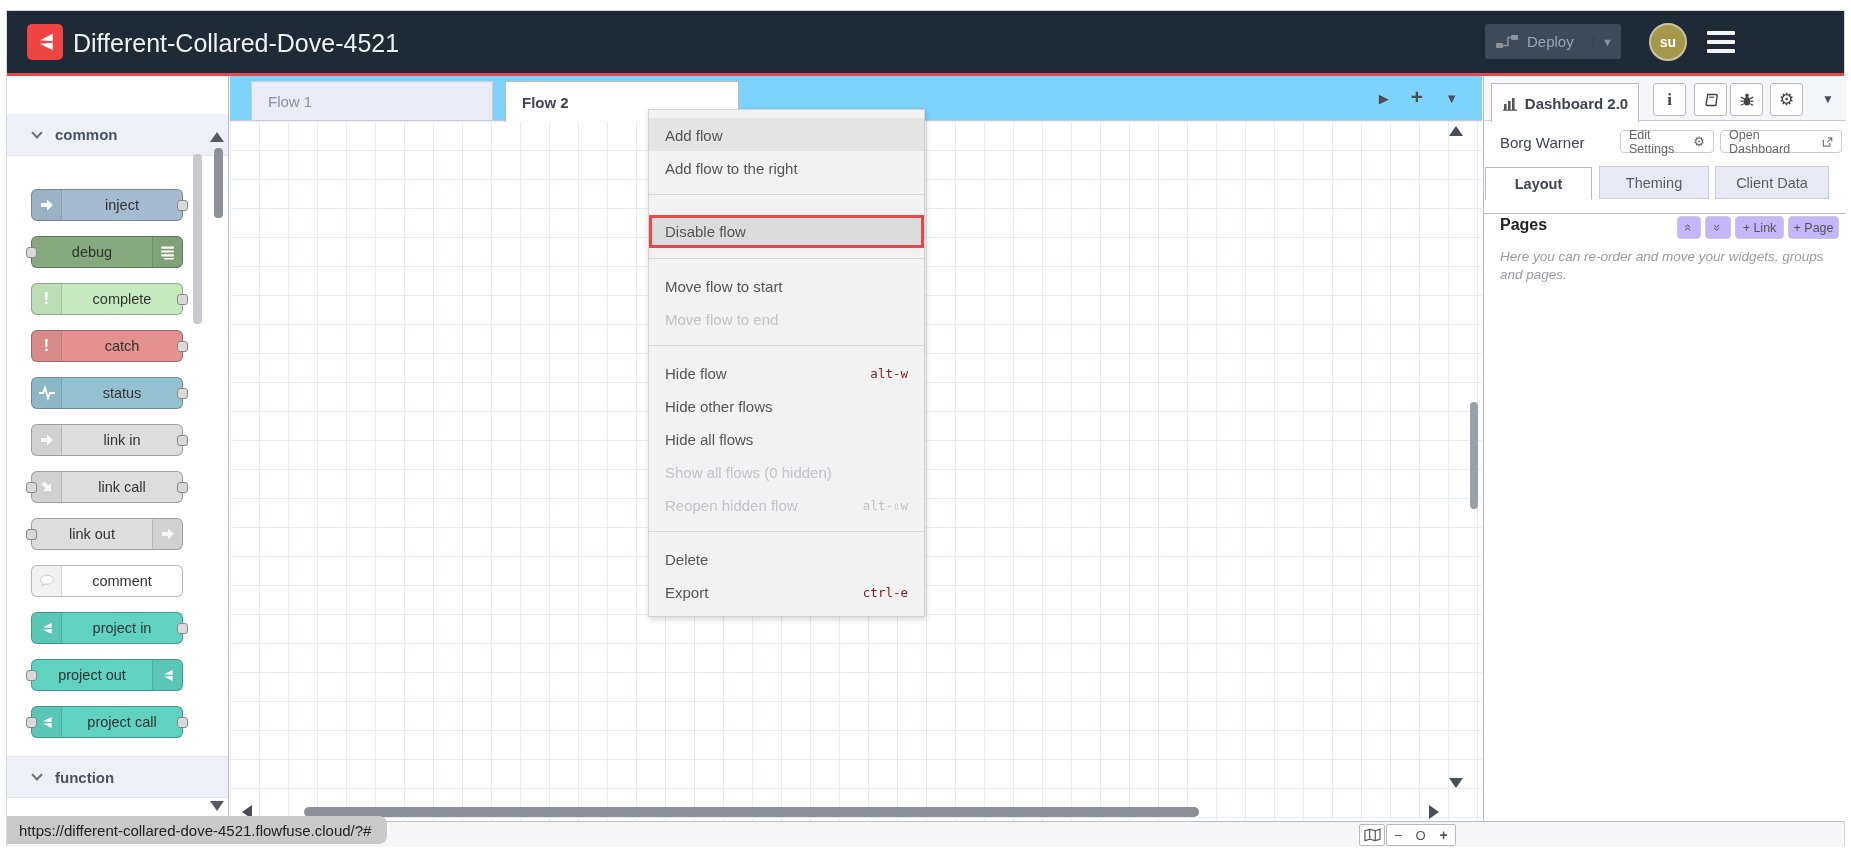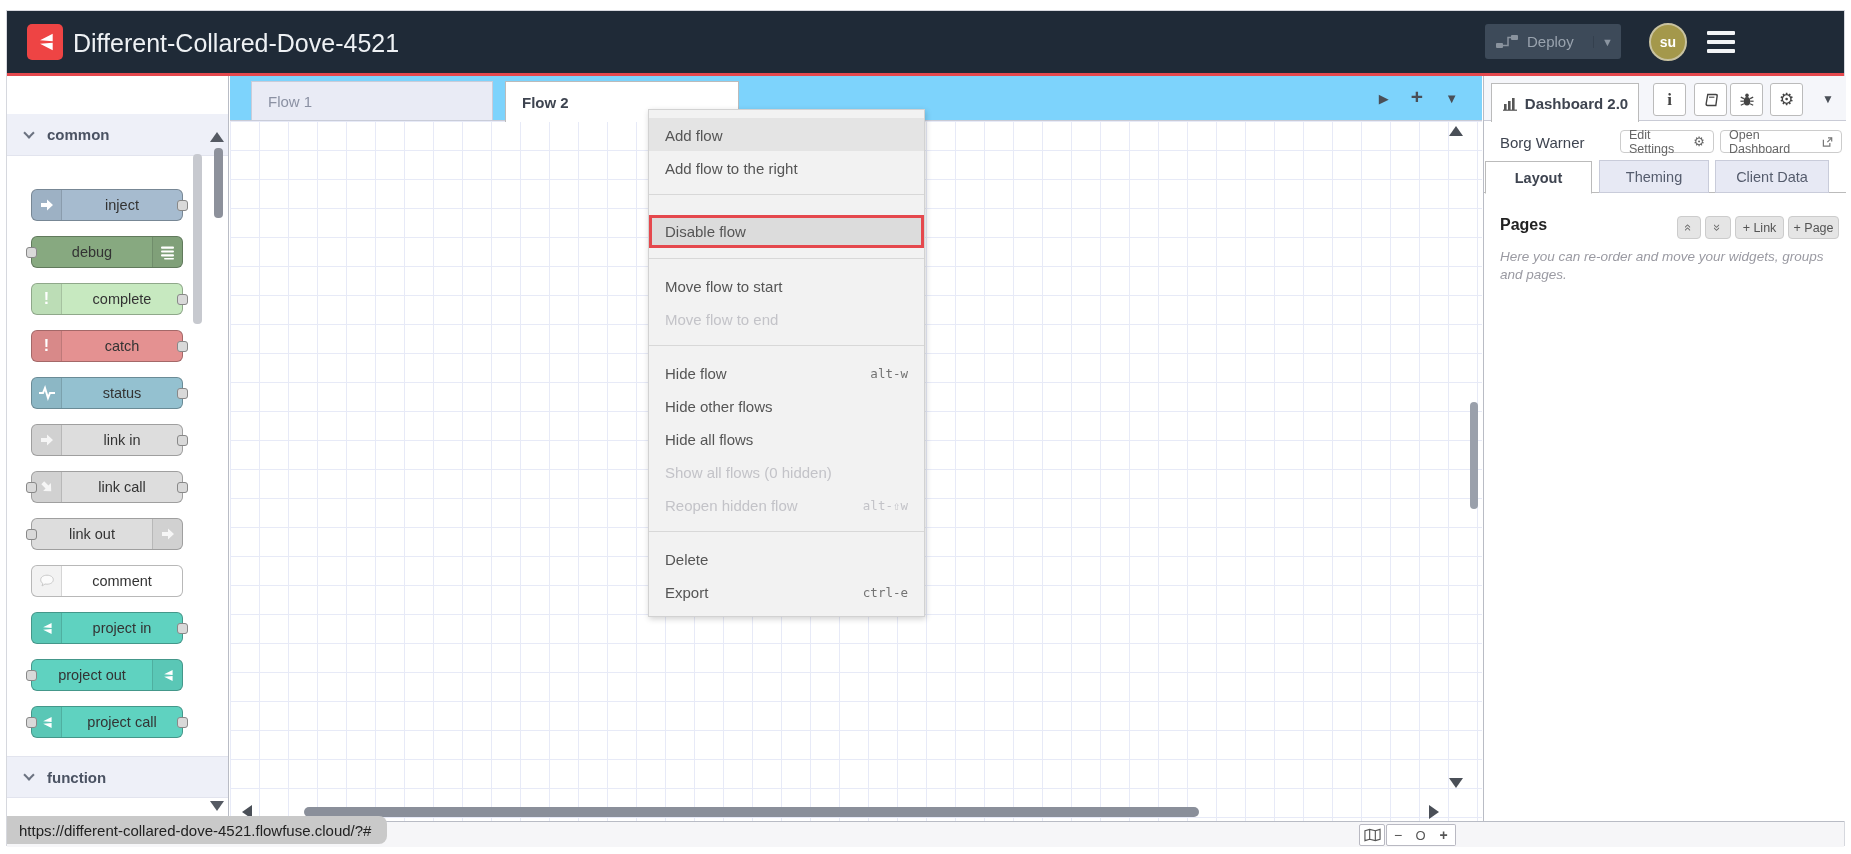--- a/index.html
+++ b/index.html
@@ -22,21 +22,21 @@
   .main { position:absolute; left:0; top:65px; width:100%; height:745px; }
   .palette { position:absolute; left:0; top:0; width:222px; height:100%; background:#fff; border-right:1px solid #b9bcc5; }
   .canvas-col { position:absolute; left:223px; top:0; width:1252px; height:100%; overflow:hidden; }
   .sidebar { position:absolute; left:1476px; top:0; width:363px; height:100%; border-left:1px solid #b9bcc5; background:#fff; }
 
   
   .search-row { position:absolute; left:0; top:0; width:100%; height:45px; border-bottom:1px solid #dcdce2; display:flex; align-items:center; padding:0 10px; }
   .search-row svg { flex:0 0 auto; }
   .search-row input { border:none; outline:none; font-size:15px; color:#555; margin-left:8px; width:170px; font-family:"Liberation Sans",sans-serif; }
   .search-row input::placeholder { color:#a9aab2; }
-  .pal-section { position:absolute; left:0; width:100%; height:42px; background:#eef0f8; border-bottom:1px solid #e2e4ee; display:flex; align-items:center; padding-left:18px; color:#4b5363; font-weight:bold; font-size:15px; cursor:pointer; }
+  .pal-section { position:absolute; left:0; width:100%; height:42px; background:#eef0f8; border-bottom:1px solid #e2e4ee; display:flex; align-items:center; padding-left:26px; color:#4b5363; font-weight:bold; font-size:15px; cursor:pointer; }
   .chev { display:inline-block; width:8px; height:8px; border-right:2px solid #6b7280; border-bottom:2px solid #6b7280; transform:rotate(45deg); margin-right:14px; margin-top:-4px; }
   .node-list { position:absolute; left:0; top:80px; width:100%; height:600px; background:#fff; padding-top:33px; }
   .pal-node { position:relative; width:152px; height:32px; margin:0 0 15px 24px; border:1px solid rgba(0,0,0,.28); border-radius:6px; display:flex; font-size:14.5px; color:#333; cursor:grab; }
   .pal-node .nlabel { flex:1; display:flex; align-items:center; justify-content:center; white-space:nowrap; }
   .nicon { width:30px; flex:0 0 30px; display:flex; align-items:center; justify-content:center; background:rgba(0,0,0,.05); }
   .nicon.left { border-right:1px solid rgba(0,0,0,.12); border-radius:5px 0 0 5px; }
   .nicon.right { border-left:1px solid rgba(0,0,0,.12); border-radius:0 5px 5px 0; }
   .port { position:absolute; top:10px; width:11px; height:11px; background:#d9d9d9; border:1px solid #888; border-radius:3px; }
   .port.pl { left:-6px; } .port.pr { right:-6px; }
   .excl { color:#fff; font-weight:bold; font-size:16px; }
@@ -62,43 +62,43 @@
   .arr { position:absolute; width:0; height:0; }
   .arr.left  { left:12px; top:729px; border-top:7px solid transparent; border-bottom:7px solid transparent; border-right:10px solid #4a4f57; }
   .arr.right { left:1199px; top:729px; border-top:7px solid transparent; border-bottom:7px solid transparent; border-left:10px solid #4a4f57; }
   .arr.up    { left:1219px; top:50px; border-left:7px solid transparent; border-right:7px solid transparent; border-bottom:10px solid #4a4f57; }
   .arr.down  { left:1219px; top:702px; border-left:7px solid transparent; border-right:7px solid transparent; border-top:10px solid #4a4f57; }
   .vthumb { position:absolute; left:1240px; top:326px; width:8px; height:107px; background:#9aa0ab; border-radius:4px; }
 
   
   .ctx { position:absolute; left:418px; top:33px; width:277px; background:#f2f2f2; border:1px solid #d2d2d2; box-shadow:1px 2px 6px rgba(0,0,0,.18); padding:8px 0; z-index:20; }
   .ctx-item { height:33px; line-height:33px; padding:1px 16px; font-size:15px; color:#555; display:flex; cursor:pointer; }
-  .ctx-item .sc { margin-left:auto; font-family:"DejaVu Sans Mono",monospace; font-size:12.5px; color:#737373; }
+  .ctx-item .sc { margin-left:auto; font-family:"DejaVu Sans Mono",monospace; font-size:12.5px; color:#7f1d1d; }
   .ctx-item.hovered { background:#e4e4e4; }
   .ctx-item.disabled { color:#c3c3c8; cursor:default; }
   .ctx-item.disabled .sc { color:#c3c3c8; }
   .ctx-item.highlight { background:#dcdcdc; border:3px solid #e5484d; line-height:27px; padding:0 13px;margin-top:20px; }
   .ctx-div { border-top:1px solid #d8d8d8; margin:10px 0; }
 
   
   .sb-toolbar { position:absolute; left:0; top:0; width:100%; height:45px; background:#f5f6fa; border-bottom:1px solid #c9cbd6; }
   .sb-tab { position:absolute; left:7px; top:7px; width:148px; height:39px; background:#fff; border:1px solid #bbb; border-bottom:none; display:flex; align-items:center; justify-content:center; gap:7px; font-size:15px; font-weight:bold; color:#3e4450; z-index:2; cursor:pointer; }
   .sb-btn { position:absolute; top:7px; width:33px; height:33px; background:#fff; border:1px solid #bbb; border-radius:3px; display:flex; align-items:center; justify-content:center; cursor:pointer; color:#444; }
   .sb-caret { position:absolute; left:338px; top:16px; color:#4a4f57; font-size:12px; cursor:pointer; }
   .info-i { font-family:"Liberation Serif",serif; font-weight:bold; font-size:17px; }
   .gear-glyph { font-size:17px; line-height:1; }
   .sb-project-row { position:absolute; left:0; top:45px; width:100%; height:45px; background:#fff; }
   .sb-project-name { position:absolute; left:16px; top:13px; font-size:15px; color:#3e4450; }
   .sb-minibtn { position:absolute; top:9px; height:23px; background:#fff; border:1px solid #ccc; border-radius:4px; font-size:12.5px; color:#666; display:flex; align-items:center; justify-content:center; gap:5px; padding:0 8px; cursor:pointer; }
-  .sb-tabs { position:absolute; left:0; top:84px; width:100%; height:33px; border-bottom:1px solid #bbb; }
+  .sb-tabs { position:absolute; left:0; top:90px; width:100%; height:48px; border-bottom:1px solid #bbb; }
   .sb-tab2 { position:absolute; top:0; height:33px; display:flex; align-items:center; justify-content:center; font-size:14.5px; cursor:pointer; }
   .sb-tab2.active { background:#fff; border:1px solid #bbb; border-bottom:1px solid #fff; top:1px; height:33px; font-weight:bold; color:#3e4450; z-index:2; }
   .sb-tab2.inactive { background:#e7e9f4; border:1px solid #c9ccda; color:#555c6d; }
   .pages-title { position:absolute; left:16px; top:140px; font-size:16px; font-weight:bold; color:#222; }
-  .pg-btn { position:absolute; top:140px; height:23px; background:#e5e5e5; border:1px solid #ccc; border-radius:4px; color:#555; font-size:12.5px; display:flex; align-items:center; justify-content:center; cursor:pointer; }
+  .pg-btn { position:absolute; top:140px; height:23px; background:#c4b5fd; border:1px solid #ccc; border-radius:4px; color:#555; font-size:12.5px; display:flex; align-items:center; justify-content:center; cursor:pointer; }
   .dbl-chev { font-size:13px; color:#666; display:inline-block; transform:rotate(90deg); }
   .sb-help { position:absolute; left:16px; top:172px; width:336px; font-size:13.5px; font-style:italic; color:#9a9aa2; line-height:1.35; }
 
   
   .footer { position:absolute; left:0; top:810px; width:100%; height:26px; background:#f6f6f8; border-top:1px solid #b9bcc5; }
   .url-pill { position:absolute; left:0; bottom:1px; height:28px; background:#c9c9c9; border-radius:0 8px 8px 0; display:flex; align-items:center; padding:0 16px 0 12px; font-size:15px; color:#222; z-index:5; }
   .ft-btn { position:absolute; top:2px; height:22px; background:#fff; border:1px solid #b9b9c2; display:flex; align-items:center; justify-content:center; color:#555; cursor:pointer; }
   .ft-map { left:1352px; width:26px; border-radius:2px; }
   .zg { width:24px; font-size:14px; }
   .zg.minus { left:1379px; border-radius:2px 0 0 2px; }

